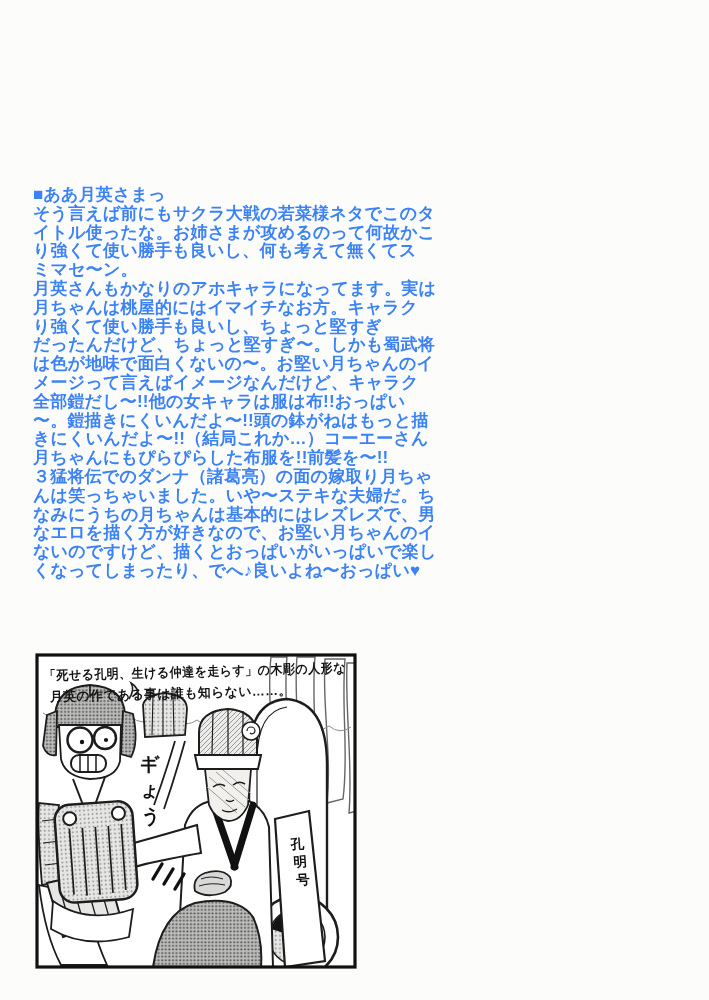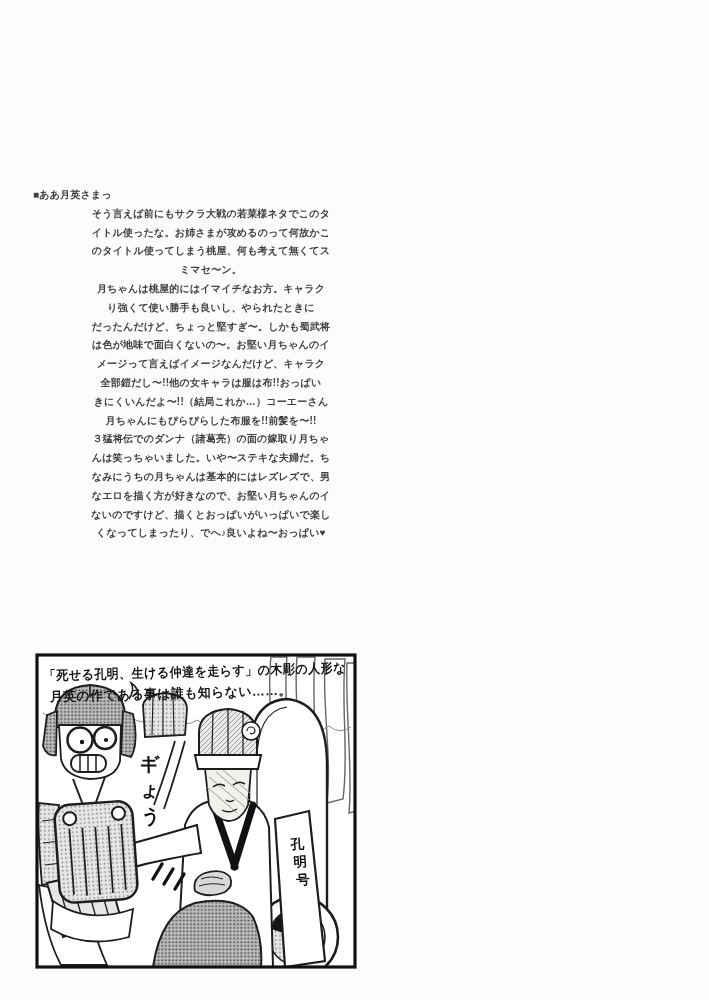--- a/index.html
+++ b/index.html
@@ -4,49 +4,51 @@
 <style>
   html,body{margin:0;padding:0;}
   body{
     width:709px;height:1000px;overflow:hidden;
     background:#fcfcfb;
     font-family:"Liberation Sans","DejaVu Sans",sans-serif;
   }
   .page{position:relative;width:709px;height:1000px;background:#fcfcfb;}
   .textblock{
     position:absolute;left:33px;top:186px;width:356px;
-    color:#404040;
-    font-size:10px;line-height:18.8px;font-weight:600;
+    color:#3b82f6;
+    font-size:17px;line-height:18.8px;font-weight:600;
     letter-spacing:0.2px;
   }
   .heading{font-weight:700;}
-  .tline{white-space:nowrap;text-align:center;}
+  .tline{white-space:nowrap;}
   .illo{position:absolute;left:35px;top:653px;}
   .cap{font-size:13px;font-weight:600;fill:#151515;letter-spacing:0.5px;}
   .sfx{font-size:19px;font-weight:700;fill:#101010;}
   .chairlabel{font-size:13.5px;font-weight:700;fill:#101010;}
 </style>
 </head>
 <body>
 
 <div class="page">
 
   <div class="textblock">
     <div class="heading">■ああ月英さまっ</div>
     <div>
         <div class="tline">そう言えば前にもサクラ大戦の若菜様ネタでこのタ</div>
         <div class="tline">イトル使ったな。お姉さまが攻めるのって何故かこ</div>
-        <div class="tline">のタイトル使ってしまう桃屋、何も考えて無くてス</div>
+        <div class="tline">り強くて使い勝手も良いし、何も考えて無くてス</div>
         <div class="tline">ミマセ〜ン。</div>
+        <div class="tline">月英さんもかなりのアホキャラになってます。実は</div>
         <div class="tline">月ちゃんは桃屋的にはイマイチなお方。キャラク</div>
-        <div class="tline">り強くて使い勝手も良いし、やられたときに</div>
+        <div class="tline">り強くて使い勝手も良いし、ちょっと堅すぎ</div>
         <div class="tline">だったんだけど、ちょっと堅すぎ〜。しかも蜀武将</div>
         <div class="tline">は色が地味で面白くないの〜。お堅い月ちゃんのイ</div>
         <div class="tline">メージって言えばイメージなんだけど、キャラク</div>
         <div class="tline">全部鎧だし〜!!他の女キャラは服は布!!おっぱい</div>
+        <div class="tline">〜。鎧描きにくいんだよ〜!!頭の鉢がねはもっと描</div>
         <div class="tline">きにくいんだよ〜!!（結局これか…）コーエーさん</div>
         <div class="tline">月ちゃんにもぴらぴらした布服を!!前髪を〜!!</div>
         <div class="tline">３猛将伝でのダンナ（諸葛亮）の面の嫁取り月ちゃ</div>
         <div class="tline">んは笑っちゃいました。いや〜ステキな夫婦だ。ち</div>
         <div class="tline">なみにうちの月ちゃんは基本的にはレズレズで、男</div>
         <div class="tline">なエロを描く方が好きなので、お堅い月ちゃんのイ</div>
         <div class="tline">ないのですけど、描くとおっぱいがいっぱいで楽し</div>
         <div class="tline">くなってしまったり、でへ♪良いよね〜おっぱい♥</div>
       </div>
   </div>

